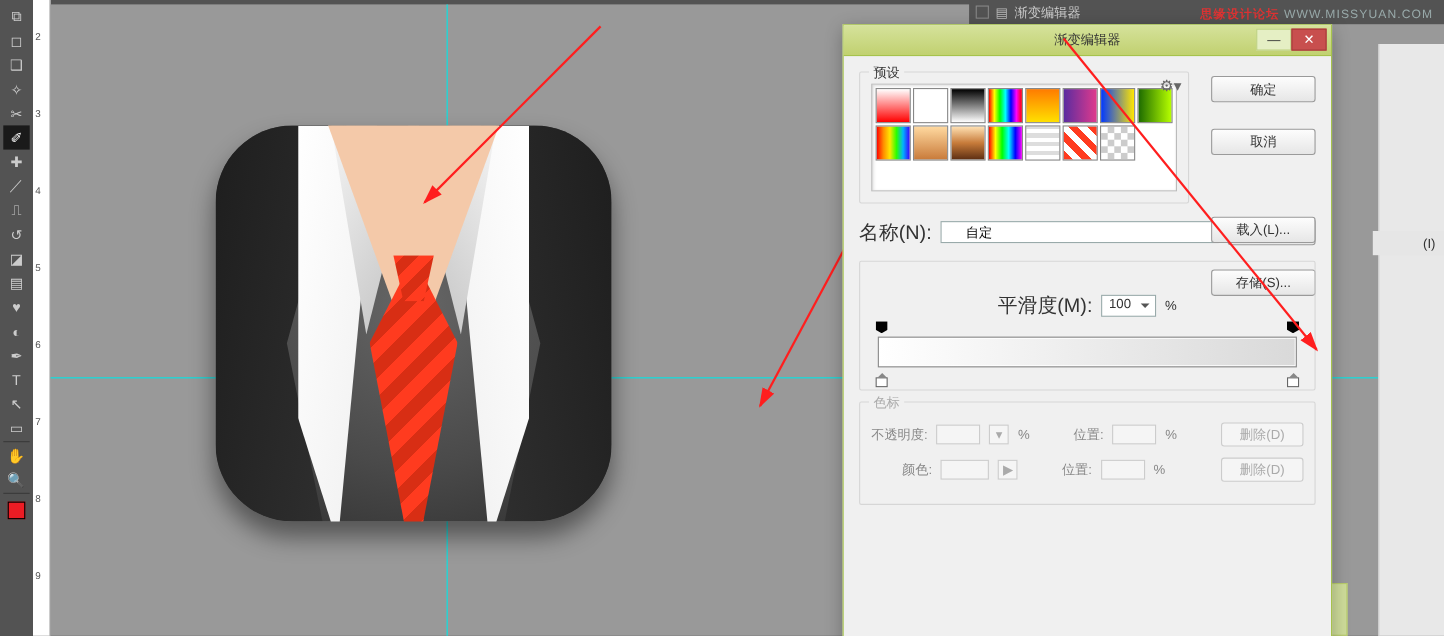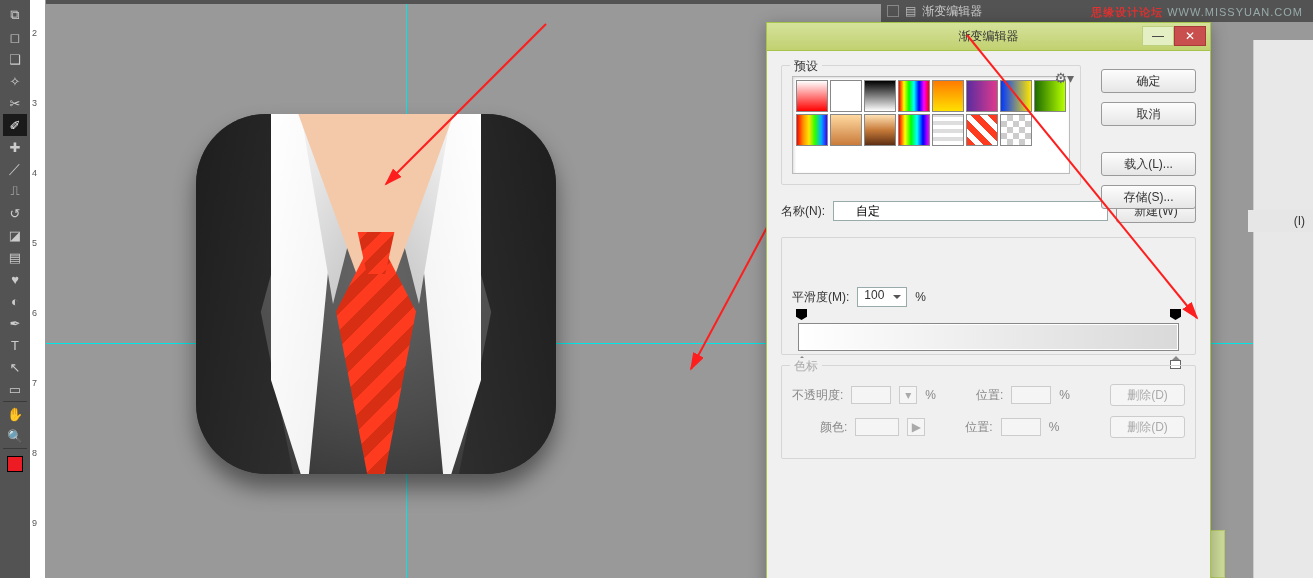--- a/index.html
+++ b/index.html
@@ -44,23 +44,23 @@
   .dlg-caption .wbtn{width:32px;height:20px;background:#e5efc4;border:1px solid #bcd07e;color:#333;font-size:12px;display:flex;align-items:center;justify-content:center;cursor:pointer}
   .dlg-caption .wbtn.close{background:#c84f4e;color:#fff;border-color:#a63a39}
   .dlg-body{position:relative;padding:14px 14px 10px 14px;height:492px}
   .group{border:1px solid #d6d6d6;border-radius:2px;padding:10px;position:relative}
   .group.presets{height:120px;display:flex}
   .group.presets .label{position:absolute;left:8px;top:-8px;background:#f0f0f0;padding:0 4px;font-size:12px}
   .group.presets .gear{position:absolute;right:6px;top:4px;color:#666;cursor:pointer;font-size:14px}
   .preset-box{flex:1;background:#fff;border:1px solid #bbb;overflow:auto;padding:2px;display:flex;flex-wrap:wrap;align-content:flex-start;box-shadow:inset 1px 1px 3px rgba(0,0,0,.15)}
   .sw{width:32px;height:32px;margin:1px;border:1px solid #888;cursor:pointer}
   .btn{width:95px;height:24px;background:linear-gradient(#fdfdfd,#e6e6e6);border:1px solid #9a9a9a;border-radius:3px;font-size:12px;cursor:pointer;display:flex;align-items:center;justify-content:center}
-  .rightcol{position:absolute;right:14px;top:18px;display:flex;flex-direction:column;gap:9px}
+  .rightcol{position:absolute;right:14px;top:18px;display:flex;flex-direction:column;gap:24px}
   .row{display:flex;align-items:center;gap:8px;margin-top:14px}
-  .row label{font-size:12px}
+  .row label{font-size:18px}
   .txt{height:20px;border:1px solid #9aa;background:#fff;font-size:12px;padding:0 4px}
   .sel{height:20px;border:1px solid #9aa;background:#fff;font-size:12px;padding:0 18px 0 6px;position:relative}
   .sel:after{content:"";position:absolute;right:5px;top:7px;border:4px solid transparent;border-top-color:#555}
   .row.name .txt{flex:1}
   .group.editor{margin-top:14px;padding-top:28px;height:118px;position:relative}
   .grad-bar{position:relative;height:28px;margin:0 6px;background:linear-gradient(to right,#ffffff,#d9d9d9);border:1px solid #888;box-shadow:inset 0 0 0 1px #fff}
   .op-stop{position:absolute;top:-15px;width:11px;height:11px;background:#000;clip-path:polygon(0 0,100% 0,100% 70%,50% 100%,0 70%)}
   .op-stop.l{left:-3px}.op-stop.r{right:-3px}
   .col-stop{position:absolute;bottom:-15px;width:11px;height:14px}
   .col-stop .tip{width:0;height:0;border:5px solid transparent;border-bottom-color:#888;margin:0 auto}
@@ -213,21 +213,21 @@
         </div>
     </div>
 
     <div class="row name">
       <label>名称(N):</label>
       <input class="txt" style="width: 240px; padding-left: 22px;" value="自定">
       <div class="btn" style="width:80px">新建(W)</div>
     </div>
 
     <div class="group editor">
-      <div class="row" style="margin-top:21px">
+      <div class="row" style="justify-content:center;margin-top:0">
         <label>平滑度(M):</label>
         <div class="sel" style="padding-right:22px"><span>100</span></div>
         <span>%</span>
       </div>
       <div style="height:16px"></div>
       <div class="grad-bar">
         <div class="op-stop l"></div>
         <div class="op-stop r"></div>
         <div class="col-stop l">
             <div class="tip"></div>

